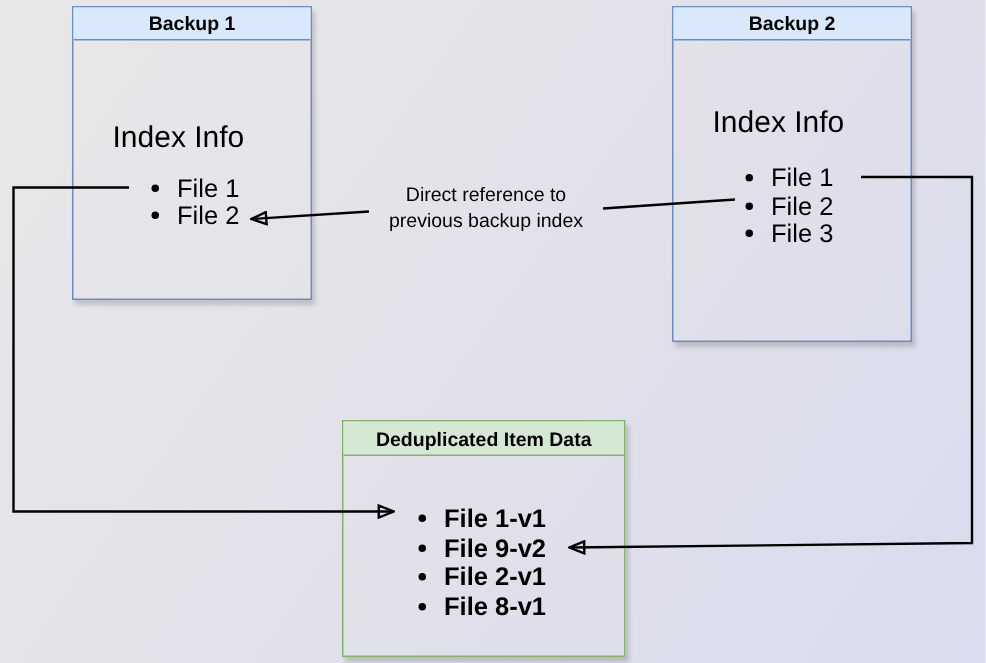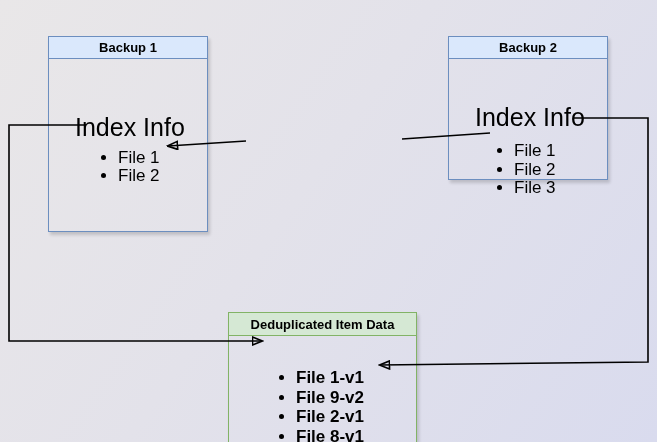--- a/index.html
+++ b/index.html
@@ -9,41 +9,40 @@
     background:linear-gradient(125deg,#e9e7e8 0%,#e3e2ea 45%,#d9dbee 100%);
     font-family:"Liberation Sans", sans-serif;
     color:#000;
     overflow:hidden;
   }
   .box {
     position:absolute;
     border:1px solid;
     box-shadow:2px 3px 3px rgba(0,0,0,0.16);
     box-sizing:border-box;
-    margin-top:32px;
   }
   .box.blue  { border-color:#6c8ebf; }
   .box.green { border-color:#82b366; }
   .box-header {
     display:flex; align-items:center; justify-content:center;
     font-weight:bold; font-size:13px;
     border-bottom:1px solid;
     box-sizing:border-box;
   }
   .blue  .box-header { background:#dae8fc; border-color:#6c8ebf; height:22px; }
   .green .box-header { background:#d5e8d4; border-color:#82b366; height:23px; }
   .box-body { position:relative; width:100%; }
-  .index-label { position:absolute; font-size:25px; white-space:nowrap; }
+  .index-label { position:absolute; font-size:20px; white-space:nowrap; }
   ul.files {
     position:absolute; margin:0;
     list-style:disc; padding:0 0 0 16px;
     font-size:17px;
   }
   #backup1-box  { left:48px;  top:4px;   width:160px; height:196px; }
-  #backup2-box  { left:448px; top:4px;   width:160px; height:144px; }
+  #backup2-box  { left:448px; top:4px;   width:160px; height:224px; }
   #dedup-box    { left:228px; top:280px; width:189px; height:158px; }
   #backup1-box .index-label { left:26px; top:54px; }
   #backup2-box .index-label { left:26px; top:44px; }
   #backup1-box ul.files { left:53px; top:90px;  line-height:18px; }
   #backup2-box ul.files { left:49px; top:83px;  line-height:18.5px; }
   #dedup-box   ul.files { left:51px; top:32px;  line-height:19.5px;font-weight:bold; }
   .annotation {
     position:absolute; left:240px; top:121px; width:168px;
     text-align:center; font-size:13px; line-height:17px;
   }
@@ -88,20 +87,24 @@
     <div class="box-body">
       <ul class="files">
           <li>File 1-v1</li>
           <li>File 9-v2</li>
           <li>File 2-v1</li>
           <li>File 8-v1</li>
         </ul>
     </div>
   </div>
 
+  <div class="annotation">
+    <div>Direct reference to</div>
+    <div>previous backup index</div>
+  </div>
 
   <svg class="connectors" width="657" height="442" viewBox="0 0 657 442">
     <defs>
       <marker id="ah" markerWidth="12" markerHeight="10" refX="10.5" refY="5" orient="auto" markerUnits="userSpaceOnUse">
         <path d="M1,1 L11,5 L1,9 z" fill="#000" stroke="none"></path>
       </marker>
     </defs>
     <path d="M 86 125 L 9 125 L 9 341 L 262 341" marker-end="url(#ah)"></path>
     <path d="M 246 141 L 168 146" marker-end="url(#ah)"></path>
     <path d="M 402 139 L 490 133"></path>

